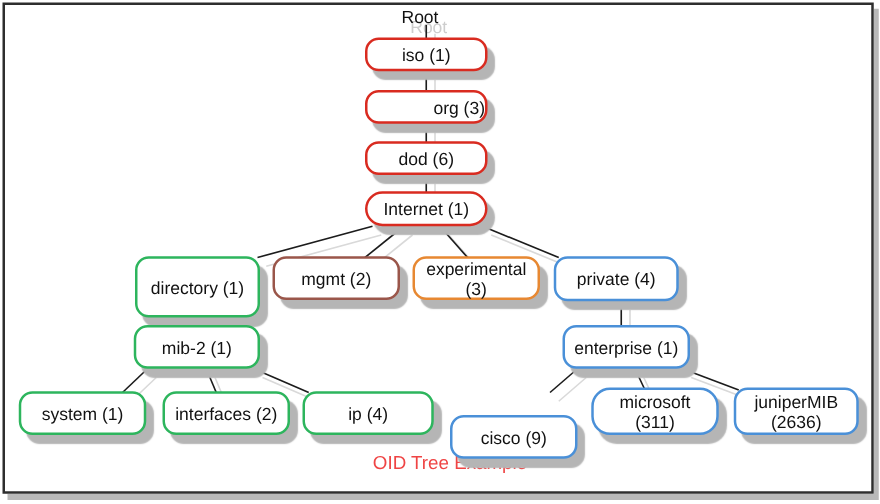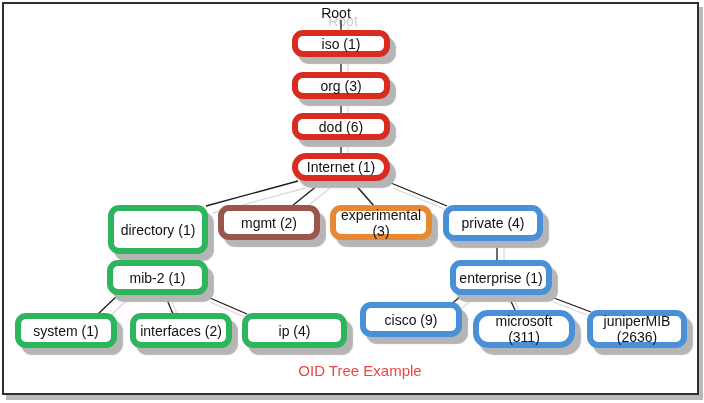--- a/index.html
+++ b/index.html
@@ -19,39 +19,39 @@
   .root-ghost{
     position:absolute;left:303px;top:13px;width:80px;text-align:center;
     font-size:14px;color:#cdcdcd;z-index:1;
   }
   .root-label{
     position:absolute;left:296px;top:5px;width:80px;text-align:center;
     font-size:14px;color:#111;z-index:3;
   }
   .node{
     position:absolute;box-sizing:border-box;z-index:4;
-    background:#ffffff;border:6px solid #f9a8d4;border-radius:11px;
+    background:#ffffff;border:2px solid #f9a8d4;border-radius:11px;
     display:flex;align-items:center;justify-content:center;
     text-align:center;font-size:14px;line-height:16px;white-space:pre-line;
     box-shadow:6px 7px 1px #b5b5b5;
   }
   .n-iso        {left:292px;top:30px; width:98px; height:27px;}
   .n-org        {left:292px;top:72px; width:98px; height:27px;}
   .n-dod        {left:292px;top:113px;width:98px; height:27px;}
   .n-internet   {left:292px;top:153px;width:98px; height:28px;}
   .n-directory  {left:108px;top:205px;width:100px;height:49px;}
   .n-mgmt       {left:218px;top:205px;width:102px;height:35px;}
   .n-experimental{left:330px;top:205px;width:102px;height:35px;}
   .n-private    {left:443px;top:205px;width:100px;height:36px;justify-content:center;}
   .n-mib2       {left:107px;top:260px;width:101px;height:35px;}
   .n-enterprise {left:450px;top:260px;width:102px;height:35px;}
   .n-system     {left:15px; top:313px;width:102px;height:35px;}
   .n-interfaces {left:130px;top:313px;width:102px;height:35px;}
   .n-ip         {left:242px;top:313px;width:105px;height:35px;}
-  .n-cisco      {left:360px;top:302px;width:102px;height:35px;}
+  .n-cisco      {left:360px;top:332px;width:102px;height:35px;}
   .n-microsoft  {left:473px;top:310px;width:102px;height:38px;}
   .n-junipermib {left:587px;top:310px;width:100px;height:38px;}
   .title{
     position:absolute;left:252px;top:362px;width:216px;text-align:center;
     font-size:15px;color:#ef4444;z-index:3;
   }
 </style>
 </head>
 <body>
 
@@ -82,21 +82,21 @@
   </defs>
   <use href="#edgepaths" xlink:href="#edgepaths" transform="translate(7,7)" stroke="#d9d9d9"></use>
   <use href="#edgepaths" xlink:href="#edgepaths" stroke="#1c1c1c"></use>
 </svg>
 
 <div class="root-label">Root</div>
 
 <div class="node n-iso" style="border-color: rgb(217, 43, 32);">
   <span>iso (1)</span>
 </div>
-<div class="node n-org" style="border-color: rgb(217, 43, 32);">
+<div class="node n-org" style="border-color: rgb(217, 43, 32); justify-content: flex-end;">
   <span>org (3)</span>
 </div>
 <div class="node n-dod" style="border-color: rgb(217, 43, 32);">
   <span>dod (6)</span>
 </div>
 <div class="node n-internet" style="border-color: rgb(217, 43, 32); border-radius: 14px;">
   <span>Internet (1)</span>
 </div>
 <div class="node n-directory" style="border-color: rgb(45, 181, 93);">
   <span>directory (1)</span>

